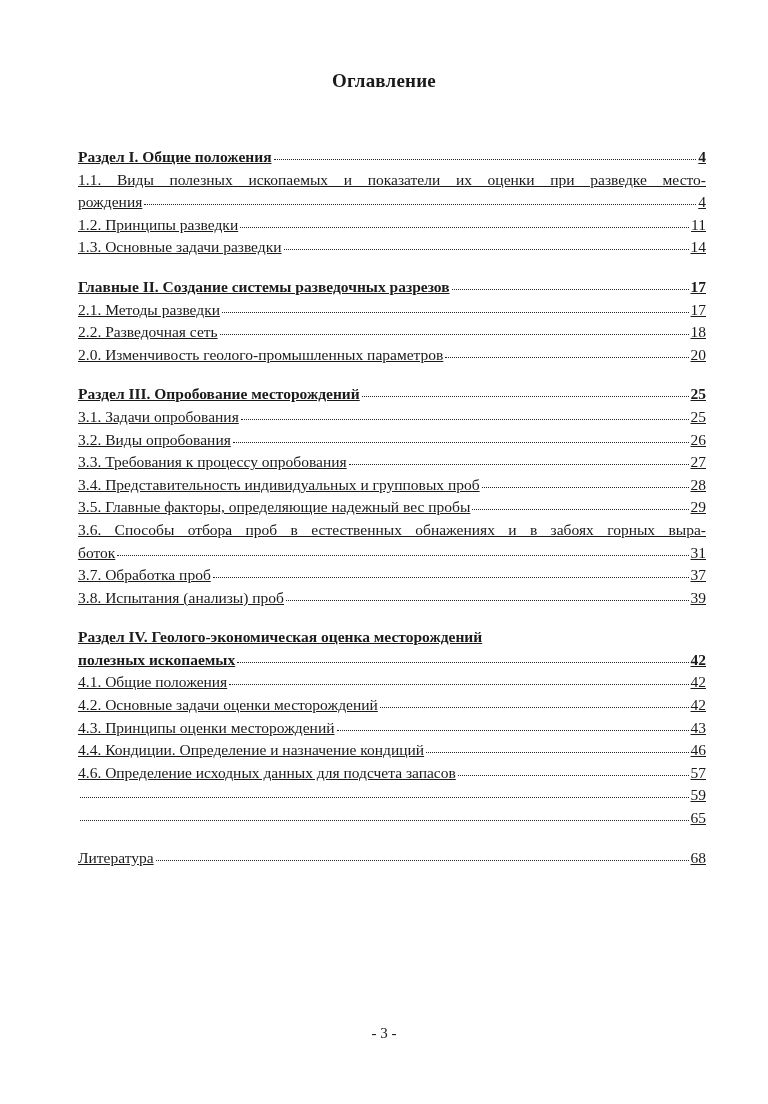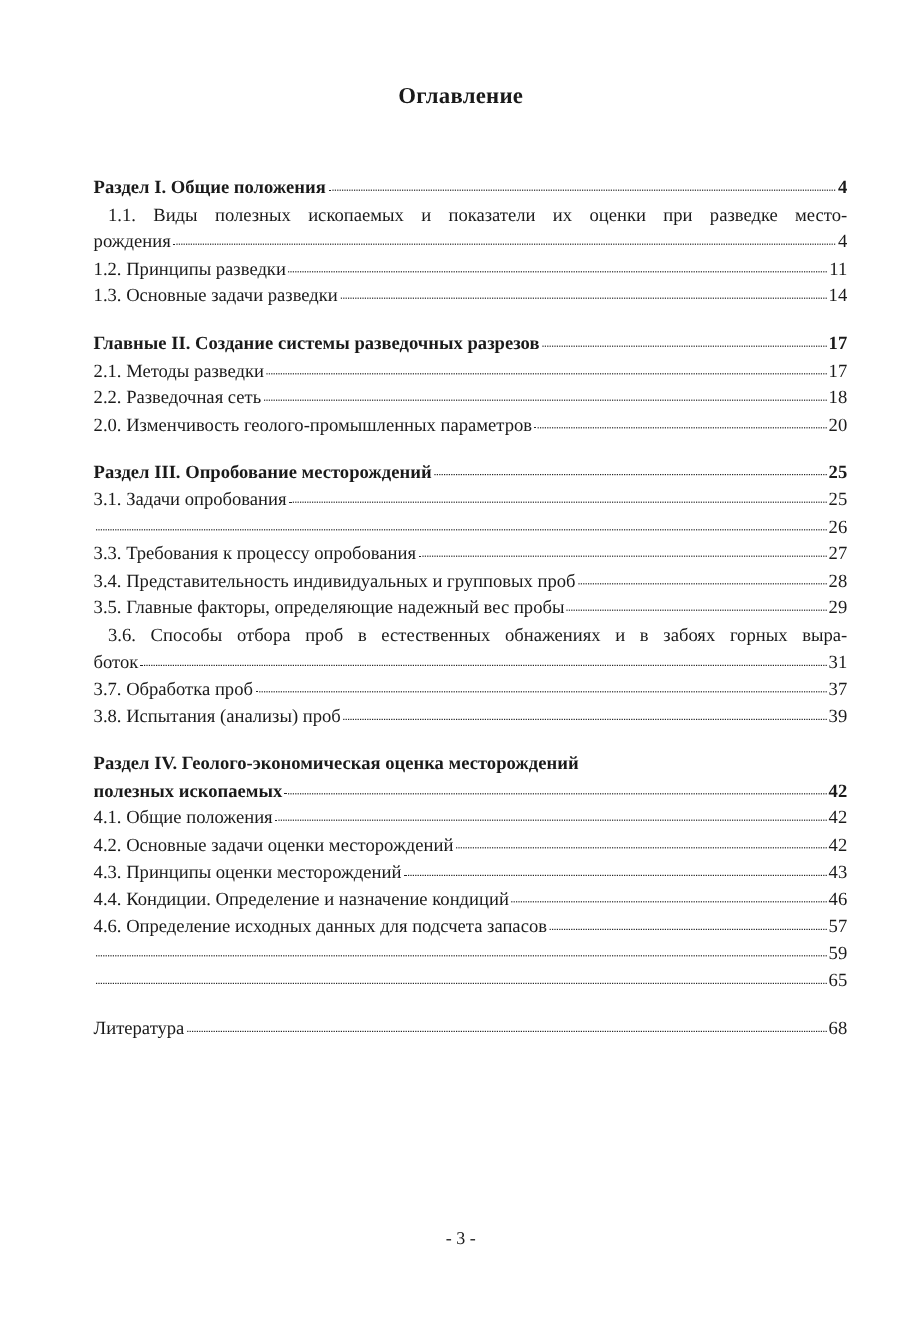--- a/index.html
+++ b/index.html
@@ -5,34 +5,34 @@
   html, body { margin: 0; padding: 0; background: #ffffff; }
   body {
     width: 768px; height: 1104px; position: relative; overflow: hidden;
     font-family: "Liberation Serif", serif; color: #1a1a1a;
   }
   .title {
     position: absolute; top: 70px; left: 0; width: 768px; text-align: center;
     font-size: 19px; font-weight: bold; letter-spacing: 0.2px;
   }
   .toc { position: absolute; left: 78px; width: 628px; top: 146px; }
-  .section { margin-bottom: 17px; }
+  .section { margin-bottom: 17px; text-decoration: underline; }
   .row {
     display: flex; align-items: baseline; height: 22.6px; line-height: 22.6px;
     font-size: 15.5px; white-space: nowrap;
   }
   .row.bold { font-weight: bold; }
   .row .label { flex: 0 0 auto; }
   .row .leader {
     flex: 1 1 auto; overflow: hidden; margin: 0 2px;
     border-bottom: 1.6px dotted #222; height: 0; align-self: baseline;
     position: relative; top: -2px;
   }
   .row .page { flex: 0 0 auto; }
-  .row.wrapline { display: block; text-align: justify; text-align-last: justify; margin-left: 12px; }
+  .row.wrapline { display: block; text-align: justify; text-align-last: justify; }
   .pageno {
     position: absolute; top: 1025px; left: 0; width: 768px; text-align: center;
     font-size: 15px;
   }
 </style>
 </head>
 <body>
 
 <div class="title">Оглавление</div>
 
@@ -90,20 +90,21 @@
       <span class="label">Раздел III. Опробование месторождений</span>
       <span class="leader"></span>
       <span class="page">25</span>
     </div>
     <div class="row">
       <span class="label">3.1. Задачи опробования</span>
       <span class="leader"></span>
       <span class="page">25</span>
     </div>
     <div class="row">
+      <span class="label">3.2. Виды опробования</span>
       <span class="leader"></span>
       <span class="page">26</span>
     </div>
     <div class="row">
       <span class="label">3.3. Требования к процессу опробования</span>
       <span class="leader"></span>
       <span class="page">27</span>
     </div>
     <div class="row">
       <span class="label">3.4. Представительность индивидуальных и групповых проб</span>

